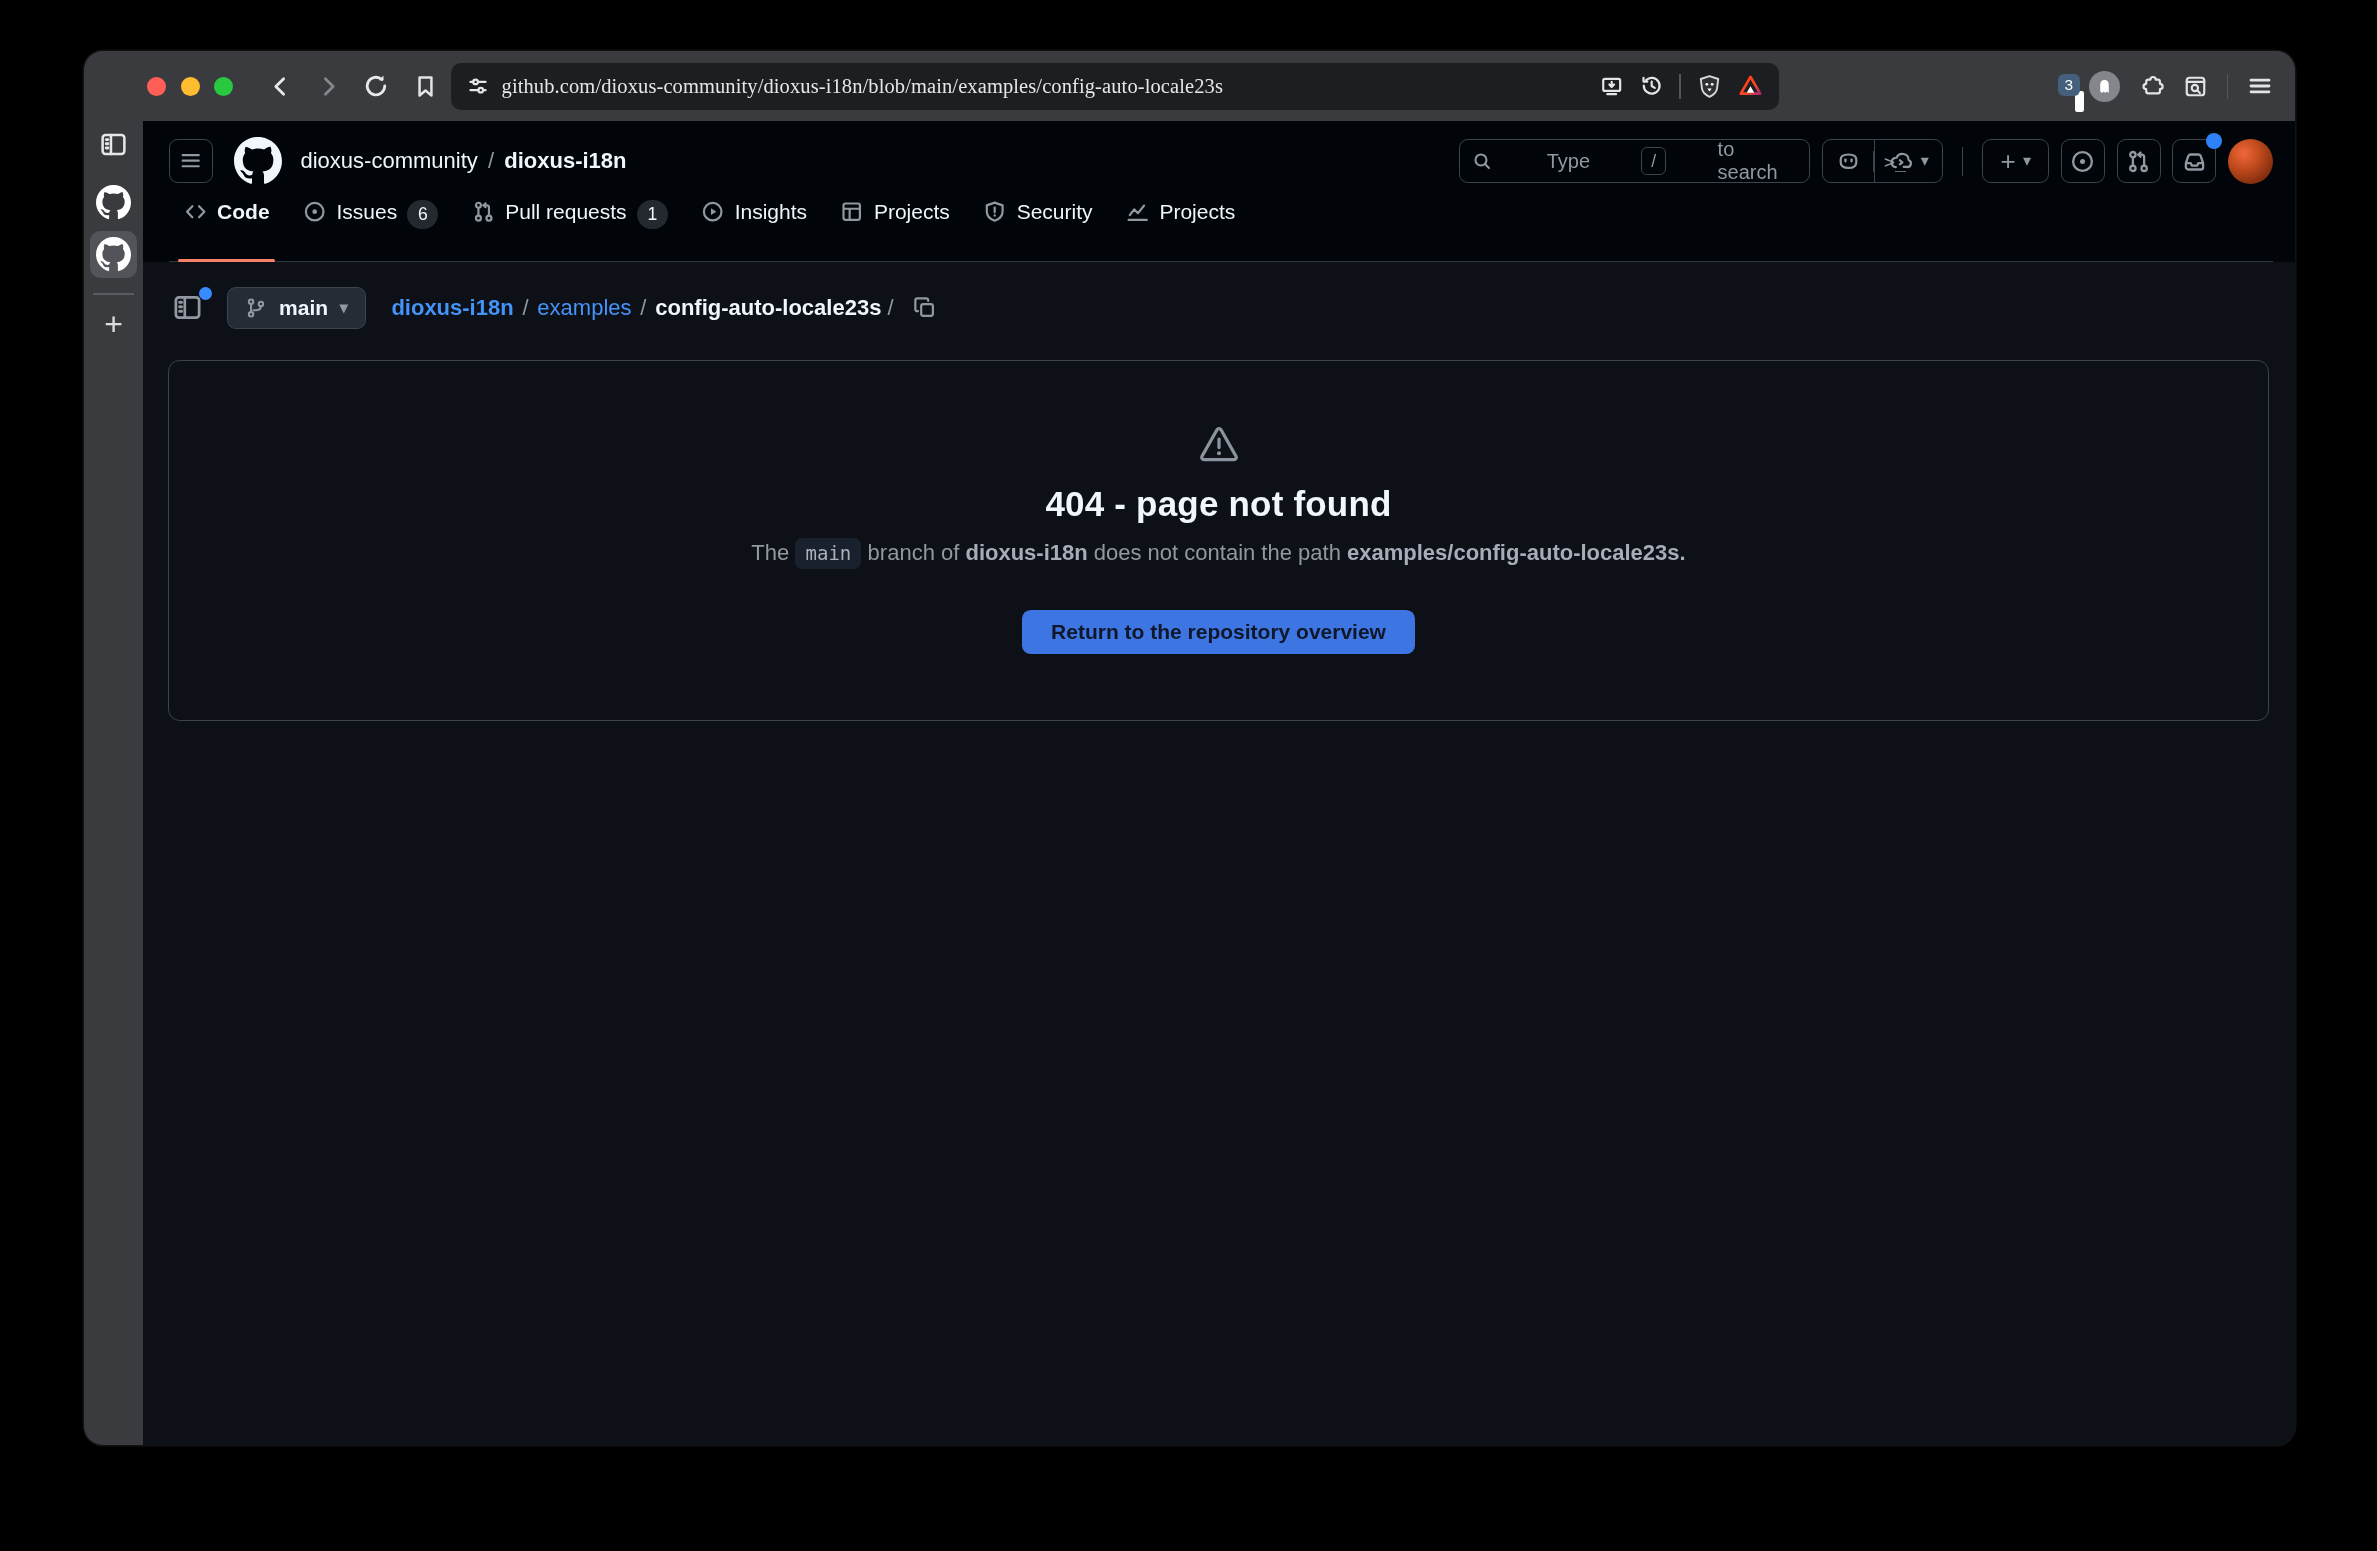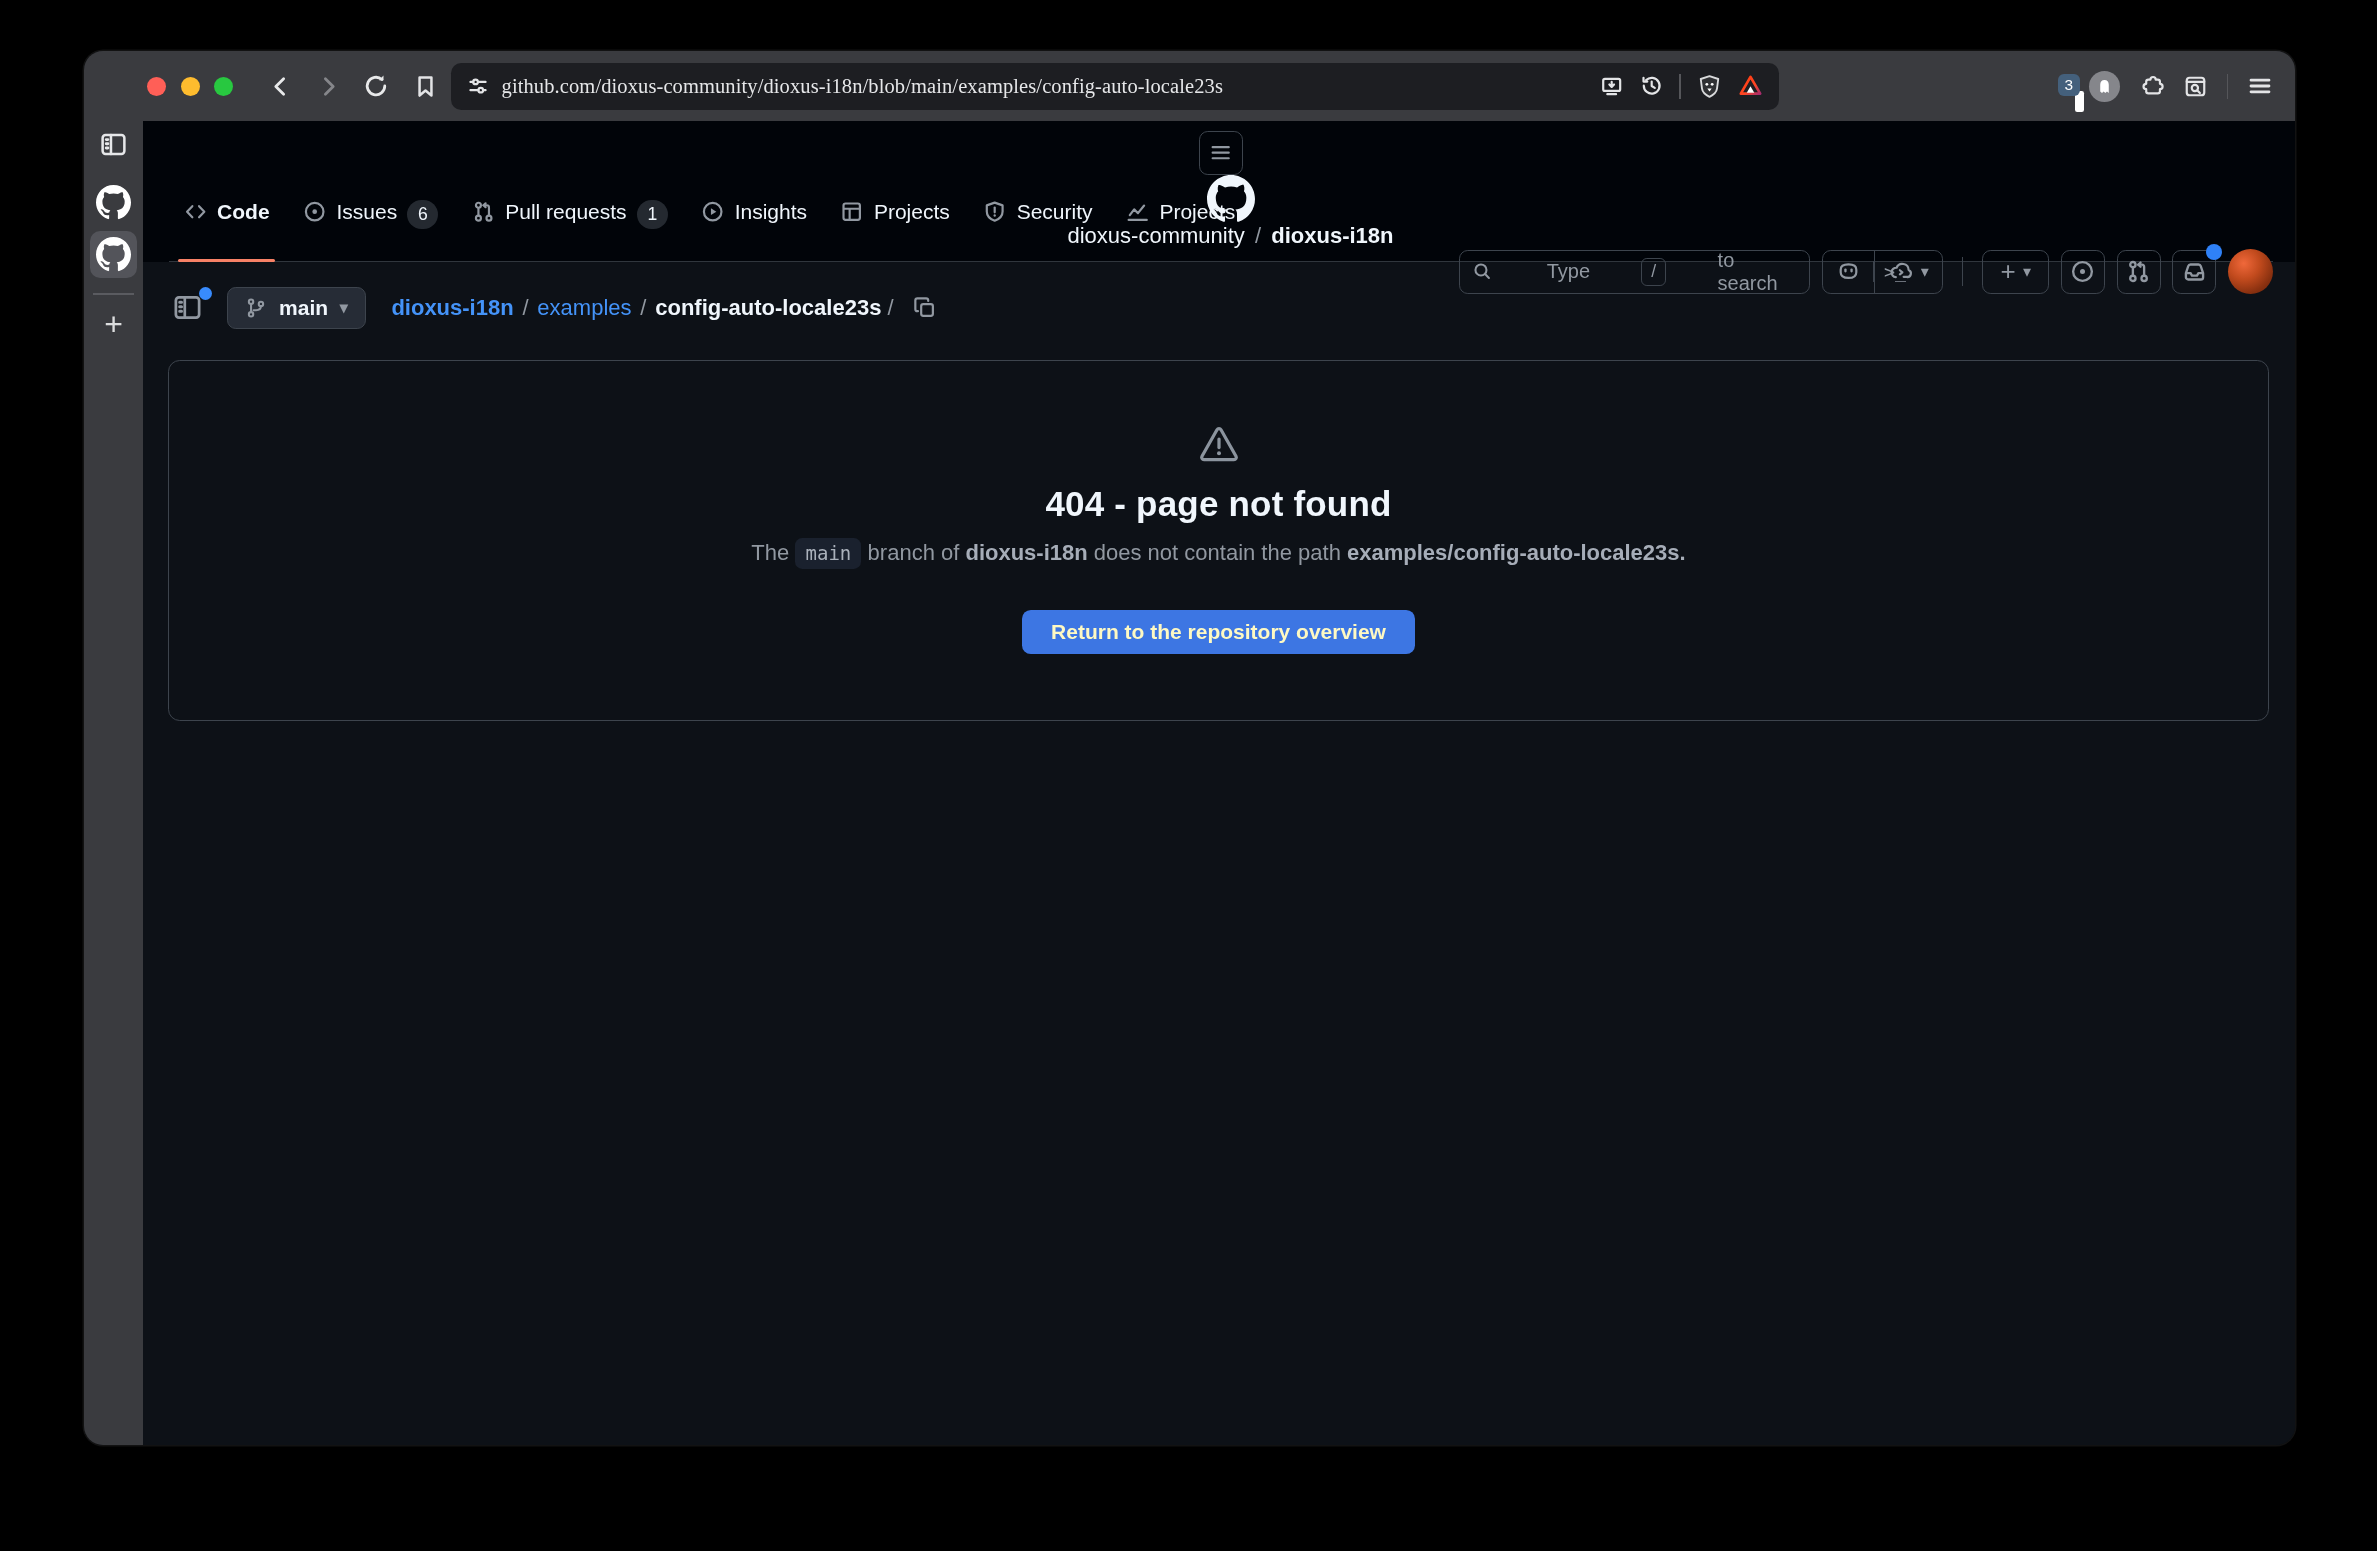--- a/index.html
+++ b/index.html
@@ -37,21 +37,21 @@
   .bsidebar .panelbtn{ margin-top:8.8px; color:#e6e7e9; background:none; border:none; }
   .fav{ width:35px; height:35px; color:#fff; }
   .fav-wrap{ margin-top:26px; }
   .fav-active{ margin-top:11.7px; width:47px; height:47px; border-radius:10.2px; background:#53545a; display:flex; align-items:center; justify-content:center; }
   .sb-div{ width:41px; height:1.5px; background:#5a5b60; margin-top:14.6px; }
   .sb-plus{ margin-top:13px; color:#dcdder; color:#dcddde; font-size:32px; font-weight:300; line-height:1; background:none; border:none; }
 
   
   .page{ flex:1; min-width:0; background:#0d1117; display:flex; flex-direction:column; }
   .gh-header{ background:#010409; padding:10.2px 22px 0 26px; }
-  .row1{ height:60px; display:flex; align-items:center;flex-direction:column; }
+  .row1{ height:60px; display:flex; align-items:center; }
   .iconbtn{ width:44px; height:44px; border:1.5px solid #3d444d; border-radius:8.8px; background:none;
     display:flex; align-items:center; justify-content:center; color:#9198a1; flex:0 0 auto; }
   .gh-logo{ color:#f0f6fc; margin-left:20.5px; }
   .repo-crumb{ margin-left:19px; font-size:22px; color:#f0f6fc; white-space:pre; }
   .repo-crumb .sep{ color:#9198a1; padding:0 10.2px; }
   .repo-crumb .repo{ font-weight:700; }
   .row1-right{ margin-left:auto; display:flex; align-items:center; gap:11.7px; }
   .searchbox{ width:351px; height:44px; border:1.5px solid #3d444d; border-radius:8.8px; display:flex; align-items:center;
     padding:0 11.7px; color:#9198a1; font-size:20px;gap:44px; }
   .searchbox .ph{ margin-left:10.2px; white-space:pre; }
@@ -94,21 +94,21 @@
   .copybtn{ background:none; border:none; color:#9198a1; margin-left:19px; }
 
   .notfound{ margin-top:31px; border:1.5px solid #3d444d; border-radius:11.7px; min-height:348px;
     display:flex; flex-direction:column; align-items:center; text-align:center; padding:63px 29px 66px; }
   .alert-icon{ color:#8b949e; }
   .nf-title{ margin-top:20.5px; font-size:35px; font-weight:700; color:#f0f6fc; letter-spacing:0.2px; }
   .nf-msg{ margin-top:16px; font-size:22px; color:#9198a1; white-space:pre-wrap; }
   .nf-msg .b{ font-weight:700; color:#a6adb8; }
   .codechip{ font-family:"DejaVu Sans Mono", monospace; font-size:19px; background:#1a212e; border-radius:7.3px; padding:4.4px 10.2px; color:#aab1bb; }
   .nf-btn{ margin-top:44px; height:44px; padding:0 29px; background:#3d76e3; border:none; border-radius:8.8px;
-    color:#fef9c3; font-size:21px; font-weight:700; font-family:"Liberation Sans", sans-serif; }
+    color:#0f172a; font-size:21px; font-weight:700; font-family:"Liberation Sans", sans-serif; }
 </style>
 </head>
 <body>
 
 <div class="window">
 
   <div class="toolbar">
     <div class="lights">
       <div class="light red"></div>
       <div class="light yellow"></div>

